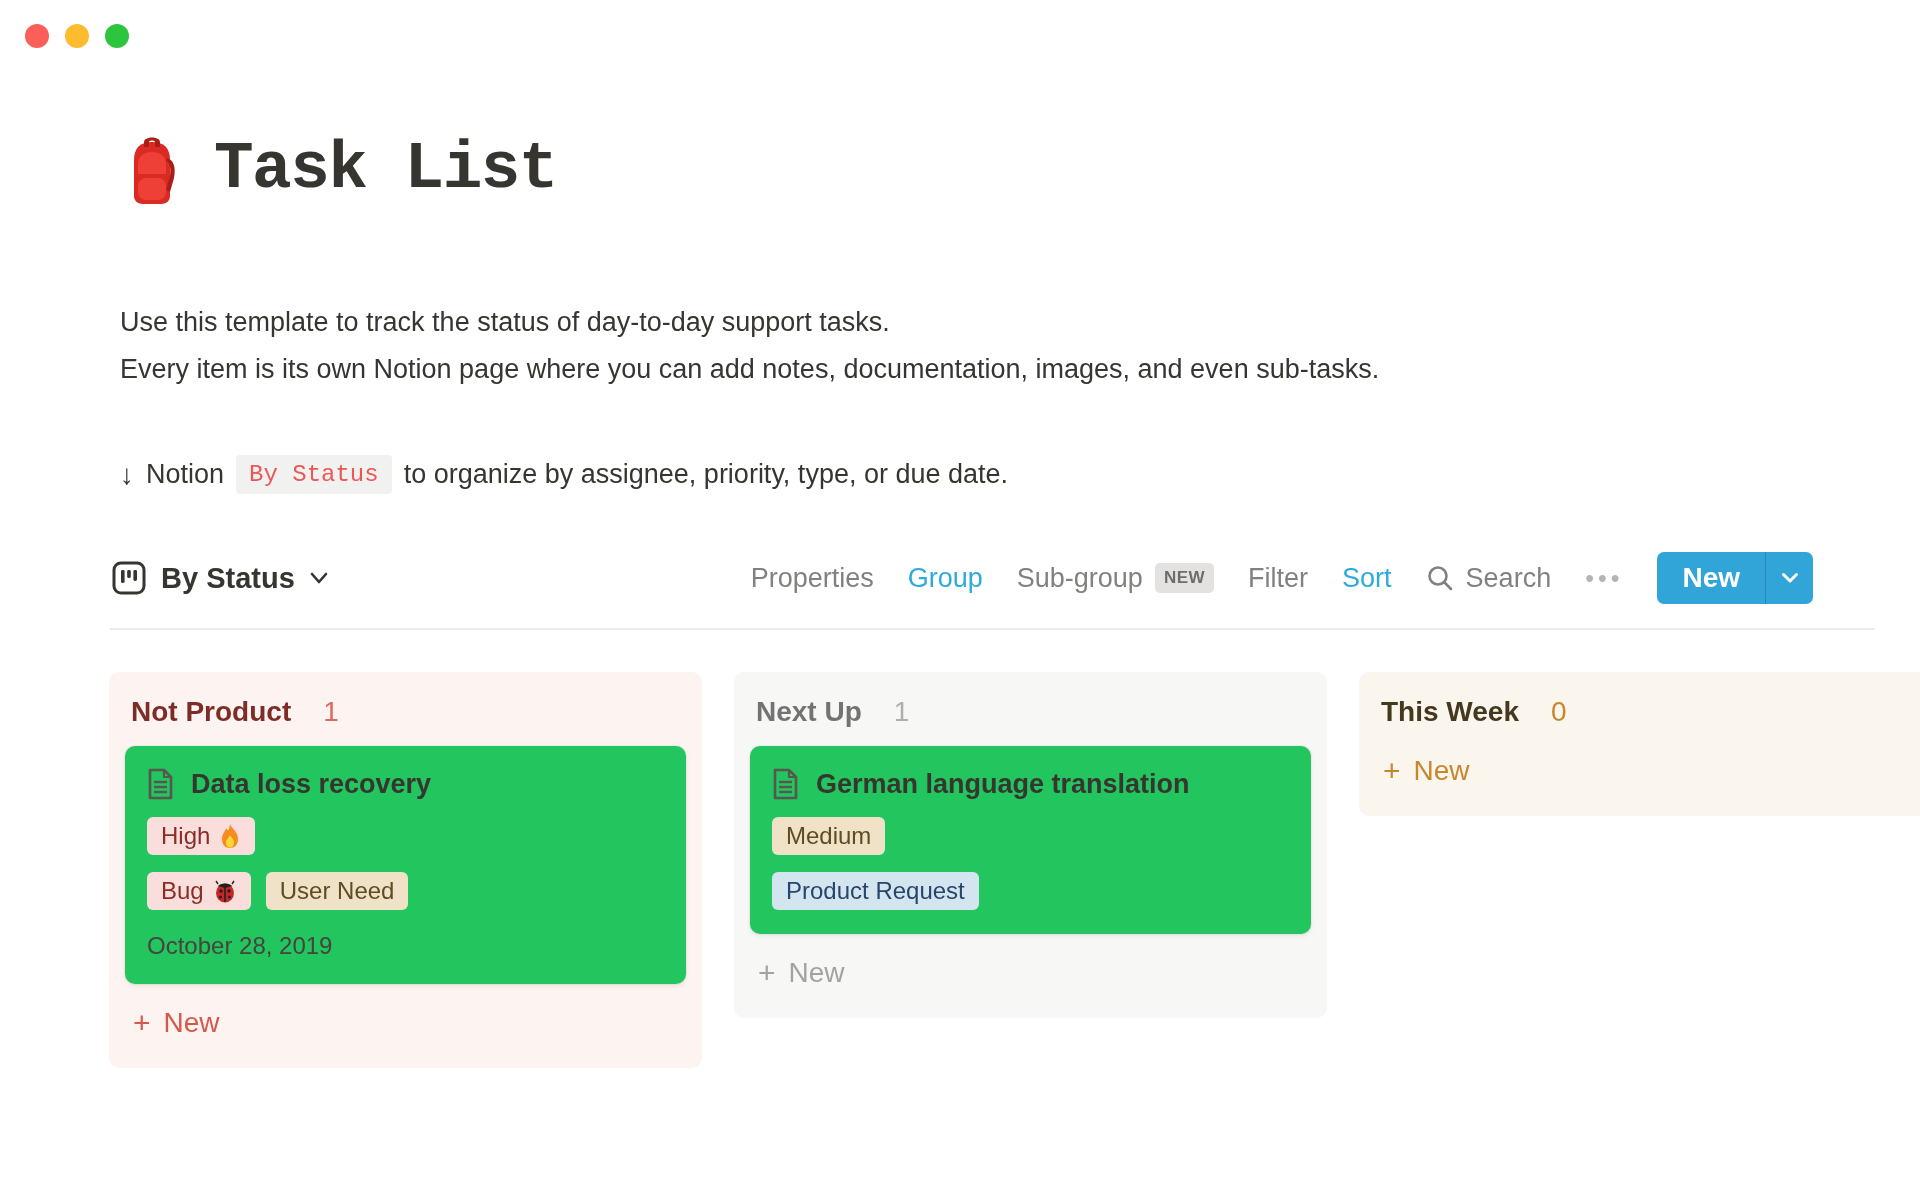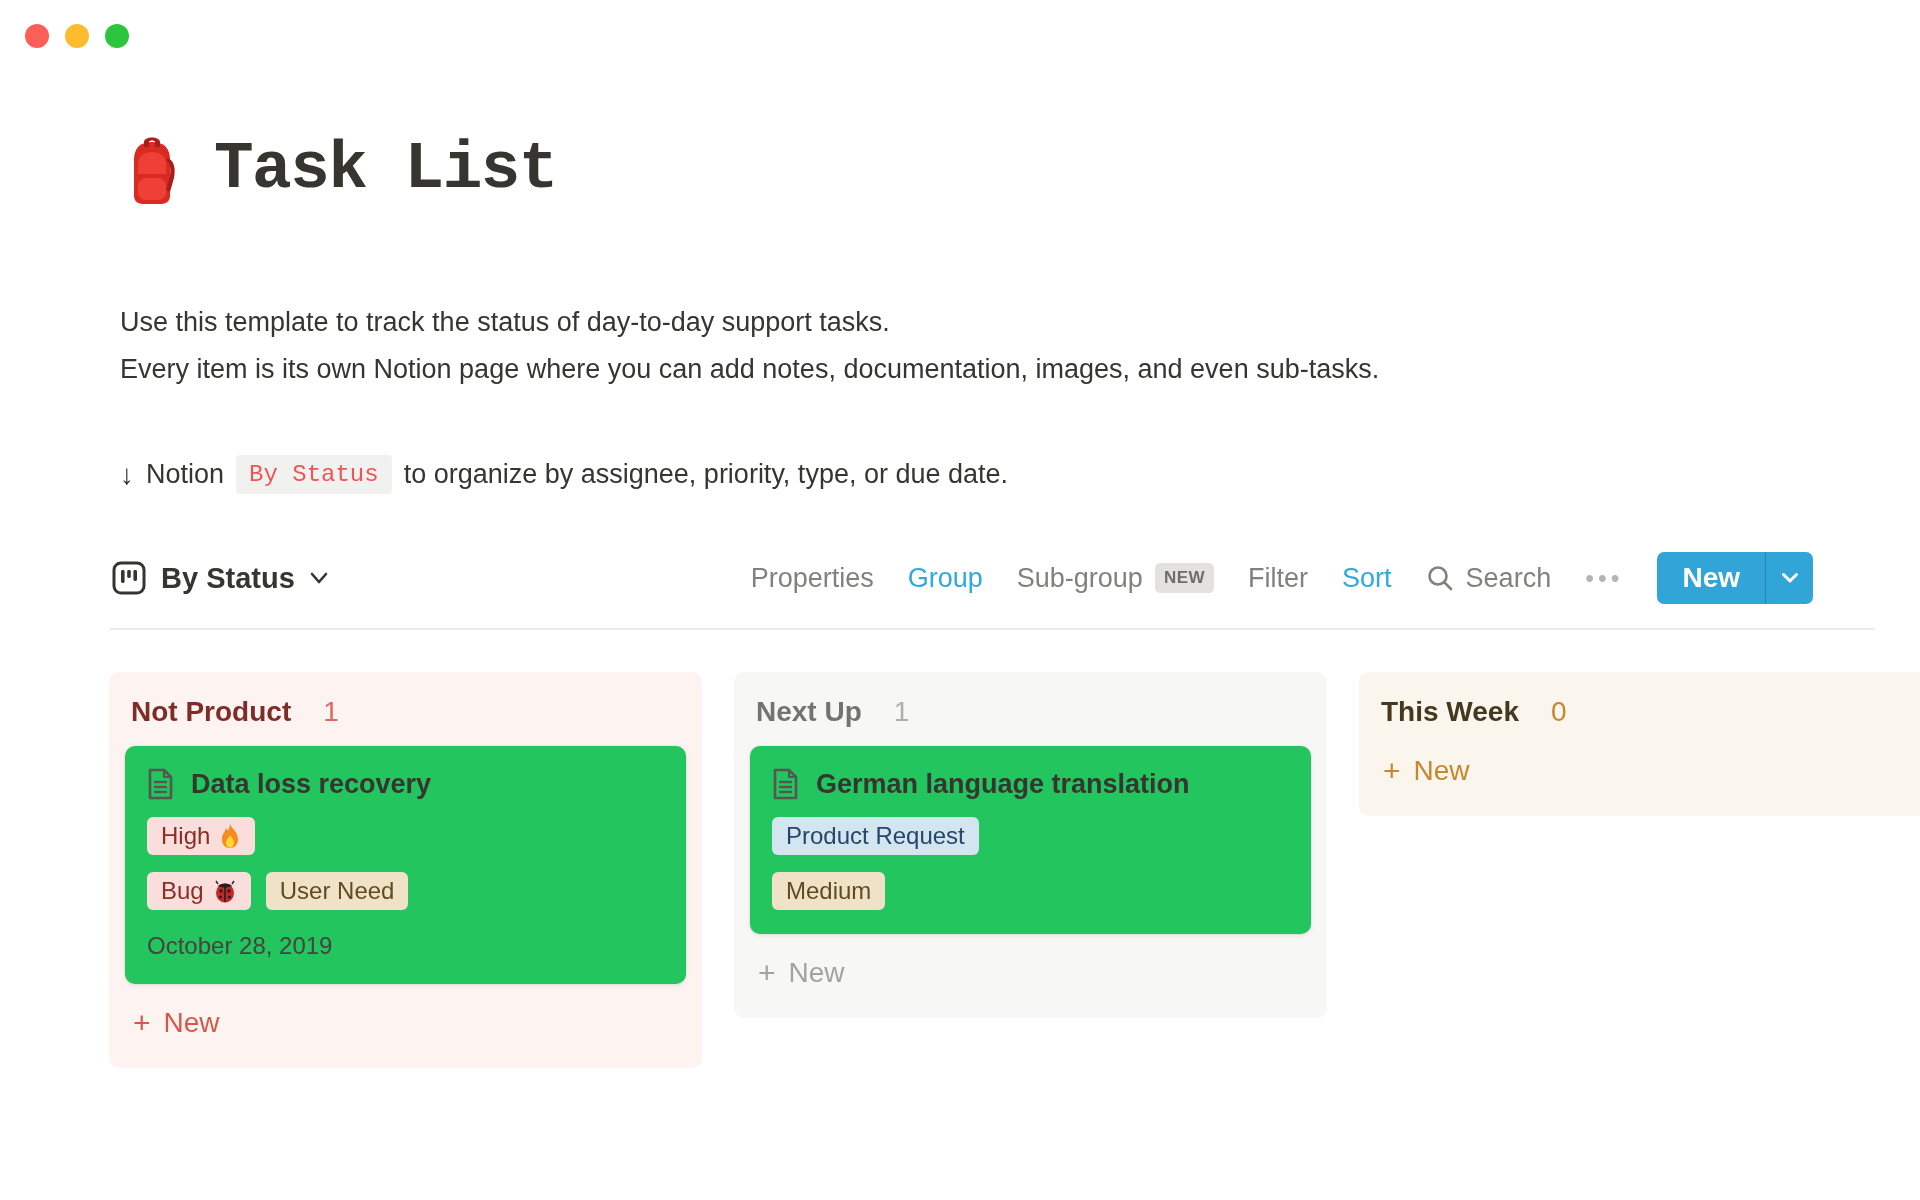--- a/index.html
+++ b/index.html
@@ -225,27 +225,27 @@
           <svg width="27" height="32" viewBox="0 0 27 32">
             <path d="M3 2 L17 2 L24 9 L24 30 L3 30 Z" fill="none" stroke="#57564F" stroke-width="2.6" stroke-linejoin="round"></path>
             <path d="M17 2 L17 9 L24 9" fill="none" stroke="#57564F" stroke-width="2.2" stroke-linejoin="round"></path>
             <line x1="7" y1="14" x2="20" y2="14" stroke="#57564F" stroke-width="2.4"></line>
             <line x1="7" y1="19" x2="20" y2="19" stroke="#57564F" stroke-width="2.4"></line>
             <line x1="7" y1="24" x2="20" y2="24" stroke="#57564F" stroke-width="2.4"></line>
           </svg>
           <span class="card-title">German language translation</span>
         </div>
         <div class="tag-row">
+          <span class="tag tag-tan">
+            <span>Medium</span>
+          </span>
+        </div>
+        <div class="tag-row">
           <span class="tag tag-blue">
             <span>Product Request</span>
-          </span>
-        </div>
-        <div class="tag-row">
-          <span class="tag tag-tan">
-            <span>Medium</span>
           </span>
         </div>
       </div>
       <div class="col-new">
         <span class="plus">+</span>
         <span>New</span>
       </div>
     </div>
 
     <div class="column col-gold">

